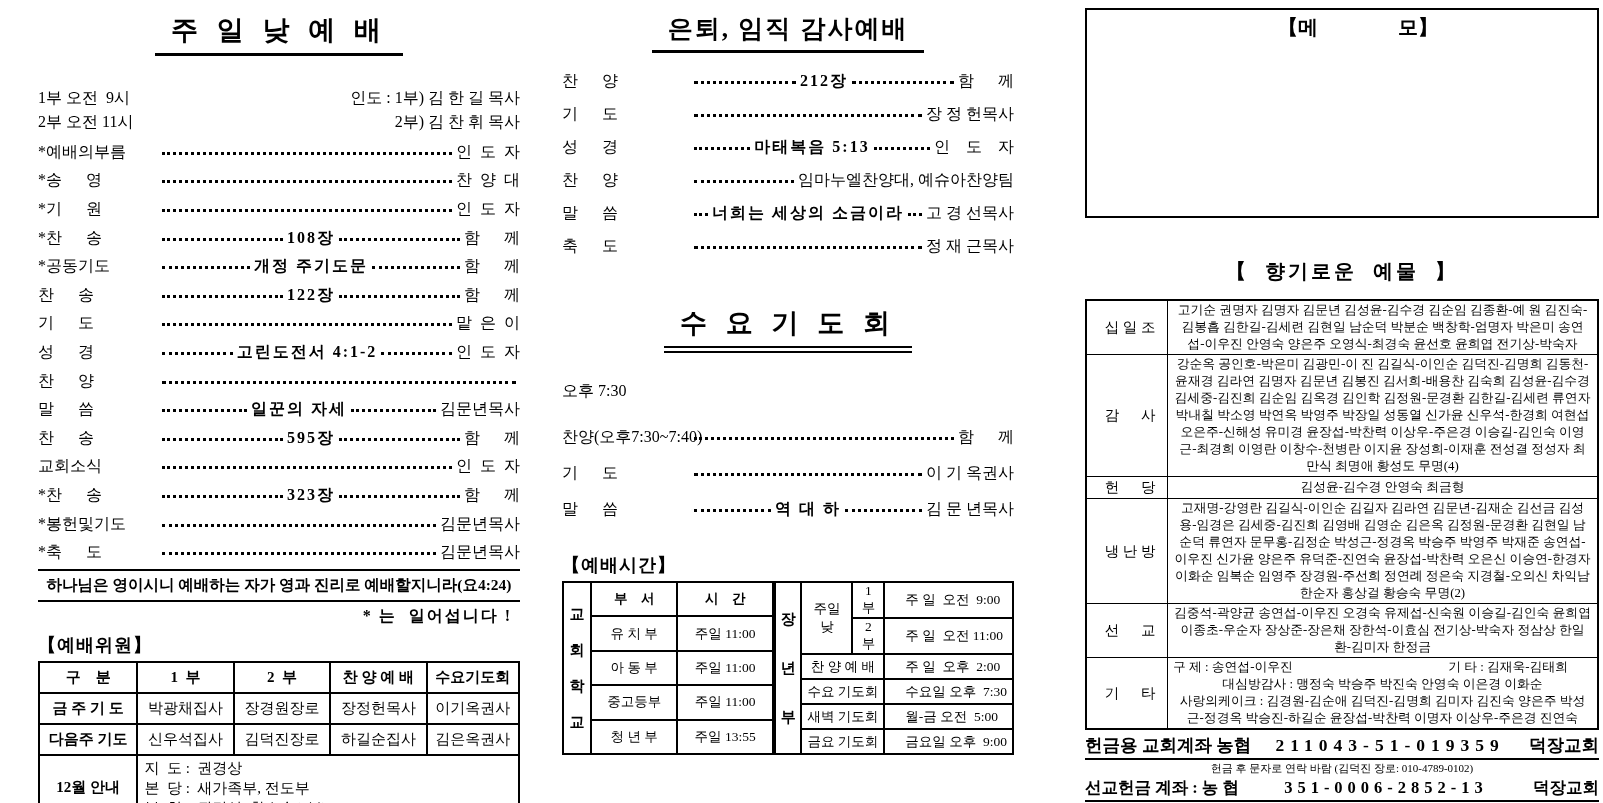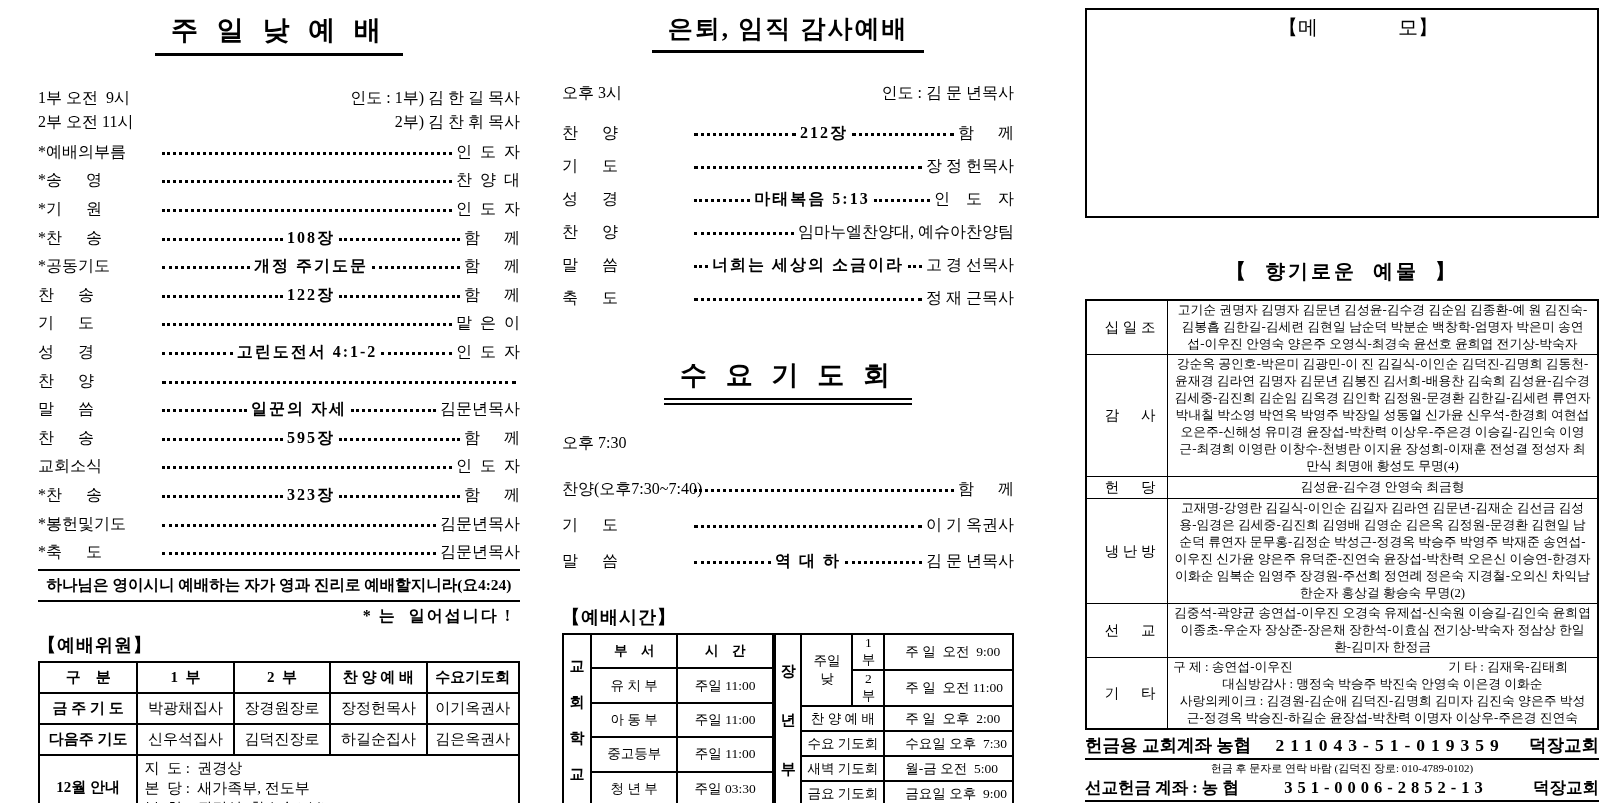--- a/index.html
+++ b/index.html
@@ -52,21 +52,21 @@
   .vi-adult{line-height:49px;}
   #school-table tr{height:30px;}
   #adult-table tr{height:25px;}
   #school-table{width:212px;}
   #adult-table{width:240px;}
   .ttable th{font-weight:bold;}
   .ttable .tm{text-align:left;padding-left:20px;white-space:pre;}
 
   
   .memo-box{border:2px solid #000;height:206px;}
-  .memo-title{text-align:center;font-weight:normal;font-size:20px;white-space:pre;padding-top:4px;padding-left:32px;}
+  .memo-title{text-align:center;font-weight:bold;font-size:20px;white-space:pre;padding-top:4px;padding-left:32px;}
   .offer-heading{text-align:center;font-weight:bold;font-size:20px;letter-spacing:3px;
                  margin:40px 0 14px;white-space:pre;}
   .otable{width:100%;}
   .otable td{border:1.5px solid #000;text-align:center;}
   .otable{border:2px solid #000;}
   .cat{width:72px;text-align:center;font-size:14.5px;font-weight:normal;white-space:pre;padding-left:7px;}
   .names{font-size:12.8px;line-height:17px;padding:1px 5px;text-align:left;}
   .kline1{display:flex;justify-content:space-between;padding-right:24px;}
 
   .bank{margin-top:3px;}
@@ -227,24 +227,20 @@
         <div class="pre">봉  헌 :  권경상, 황승숙(2부)</div>
       </td>
     </tr>
   </tbody>
     </table>
 </div>
 
 <div class="col" id="col-mid">
   <div class="svc-title m-title pre">은퇴, 임직 감사예배</div>
 
-  <div class="sched" style="margin-top:28px;">
-    <span class="pre">오후 3시</span>
-    <span class="pre">인도 : 김 문 년목사</span>
-  </div>
 
   <div style="margin-top:12px;">
     <div class="row">
         <span class="lbl">찬      양</span>
         <span class="dots"></span>
         <span class="ctr">212장</span>
         <span class="dots"></span>
         <span class="rt">함      께</span>
       </div>
     <div class="row">
@@ -322,21 +318,21 @@
       <tr>
             <td class="pre">아 동 부</td>
             <td>주일 11:00</td>
           </tr>
       <tr>
             <td class="pre">중고등부</td>
             <td>주일 11:00</td>
           </tr>
       <tr>
             <td class="pre">청 년 부</td>
-            <td>주일 03:30</td>
+            <td>주일 13:55</td>
           </tr>
     </tbody>
       </table>
     <table class="ttable" id="adult-table">
       <tbody>
           <tr>
         <td class="vert" rowspan="6">
               <div class="vert-inner vi-adult">장년부</div>
             </td>
         <td rowspan="2">주일낮</td>

